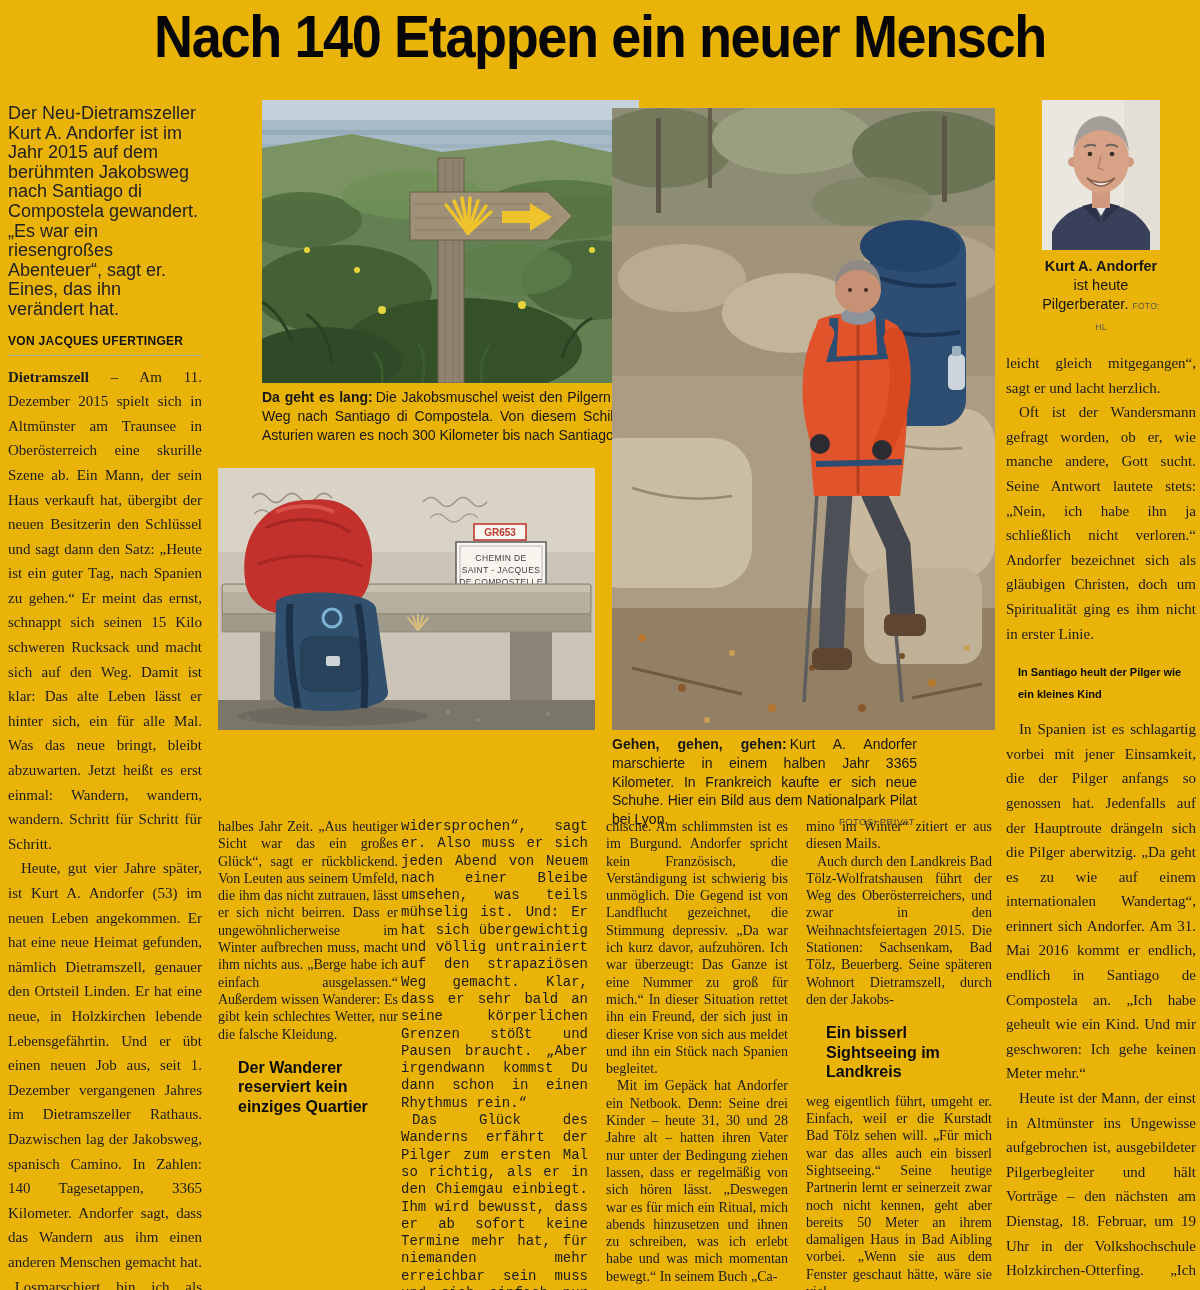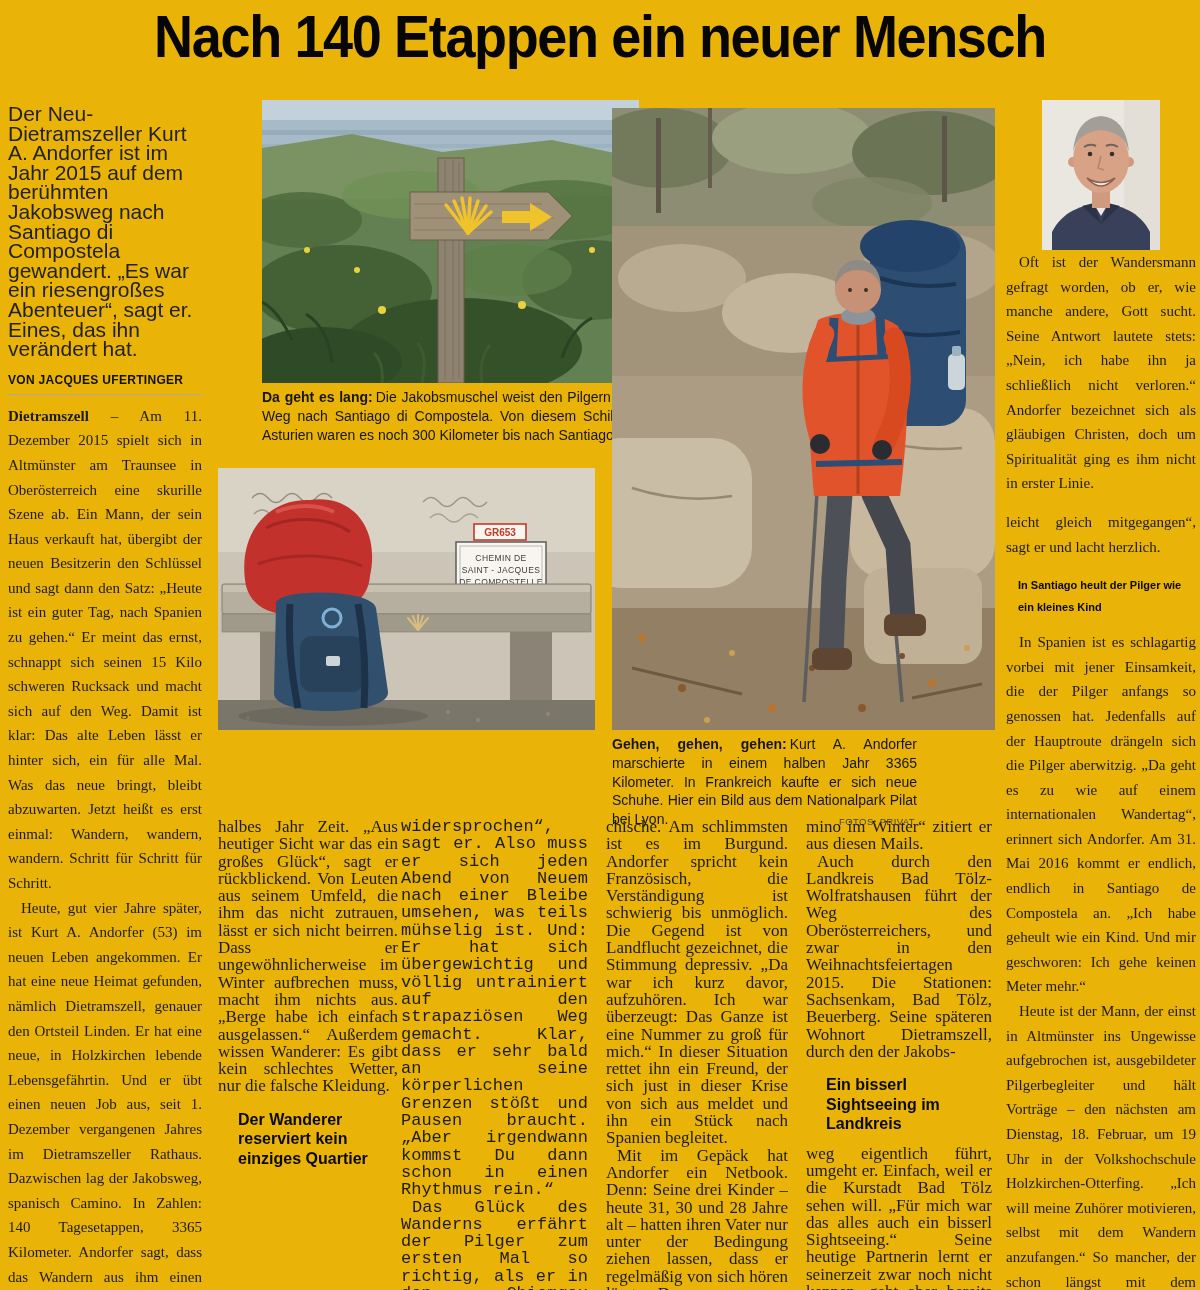--- a/index.html
+++ b/index.html
@@ -6,21 +6,21 @@
   .page{position:relative;width:1200px;height:1290px;background:#eab308;overflow:hidden;
         font-family:"Liberation Serif",serif;color:#1c1c1c;}
 
   
   .headline{position:absolute;top:4px;left:0;width:1200px;margin:0;text-align:center;
     font-family:"Liberation Sans",sans-serif;font-weight:800;font-size:60px;line-height:66px;
     letter-spacing:-1.5px;color:#060606;transform:scaleX(.9);}
 
   
   .colA{position:absolute;left:8px;top:104px;width:194px;height:1186px;overflow:hidden;}
-  .lede{margin:0 0 14px 0;font-family:"Liberation Sans",sans-serif;font-size:21px;line-height:19.6px;color:#222;}
+  .lede{margin:0 0 14px 0;font-family:"Liberation Sans",sans-serif;font-size:18px;line-height:19.6px;color:#222;}
   .byline{font-family:"Liberation Sans",sans-serif;font-weight:bold;font-size:12px;line-height:14px;letter-spacing:.3px;color:#111;}
   .rule{border:0;border-top:1.5px solid #a9a9a9;margin:7px 0 9px 0;}
   .body-p{margin:0;font-size:15px;line-height:24.6px;text-align:justify;hyphens:auto;-webkit-hyphens:auto;}
   .indent{text-indent:13px;}
   .dateline{font-weight:bold;}
 
   
   figure{margin:0;padding:0;}
   .fig{position:absolute;}
   .fig-sign{left:218px;top:100px;width:377px;padding-left:44px;}
@@ -43,21 +43,21 @@
   .colE .start{margin-top:14px;}
   .subhead{font-family:"Liberation Sans",sans-serif;font-weight:bold;font-size:11px;line-height:21.5px;
     margin:16px 0 12px 0;padding-left:12px;color:#0a0a0a;}
 
   
   .bcol{position:absolute;top:818px;height:472px;overflow:hidden;}
   .b1{left:218px;width:180px;}
   .b2{left:401px;width:187px;font-family:Liberation Mono, monospace;}
   .b3{left:606px;width:182px;}
   .b4{left:806px;width:186px;}
-  .bcol p{margin:0;font-size:17px;line-height:17.3px;text-align:justify;hyphens:auto;-webkit-hyphens:auto;}
+  .bcol p{margin:0;font-size:14px;line-height:17.3px;text-align:justify;hyphens:auto;-webkit-hyphens:auto;}
   .bcol .indent{text-indent:11px;}
   .bsub{font-family:"Liberation Sans",sans-serif;font-weight:bold;font-size:16px;line-height:19.5px;
     margin:15px 0 11px 0;padding-left:20px;color:#0a0a0a;}
   .sh-narrow{padding-right:46px;}
   svg{display:block;}
 </style>
 </head>
 <body>
 
 <div class="page">
@@ -247,23 +247,27 @@
           <circle cx="87" cy="62" r="5" fill="#cf9a7d"></circle>
         <ellipse cx="59" cy="60" rx="28" ry="33" fill="#d7a286"></ellipse>
         <path d="M31,52 Q34,18 59,16 Q84,18 87,52 Q82,32 59,30 Q36,32 31,52 Z" fill="#a39e97"></path>
         <path d="M42,47 q6,-4 12,-1" stroke="#6e645c" stroke-width="2" fill="none"></path>
         <path d="M64,46 q6,-3 12,1" stroke="#6e645c" stroke-width="2" fill="none"></path>
         <circle cx="48" cy="54" r="2.3" fill="#3a3028"></circle>
           <circle cx="70" cy="54" r="2.3" fill="#3a3028"></circle>
         <path d="M59,56 L56,68 L62,70" stroke="#b9846a" stroke-width="1.6" fill="none"></path>
         <path d="M45,78 Q59,87 73,78 Q59,94 45,78 Z" fill="#f3efe9" stroke="#8c5f4c" stroke-width="1.5"></path>
       </svg>
+      <figcaption class="pcap">
+        <div class="pname">Kurt A. Andorfer</div>
+        <div class="prole"><span>ist heute Pilgerberater.</span> <span class="pcredit">FOTO: HL</span></div>
+      </figcaption>
     </figure>
+    <p class="body-p start">leicht gleich mitgegangen“, sagt er und lacht herzlich.</p>
     <p class="body-p indent">Oft ist der Wandersmann gefragt worden, ob er, wie manche andere, Gott sucht. Seine Antwort lautete stets: „Nein, ich habe ihn ja schließlich nicht verloren.“ Andorfer bezeichnet sich als gläubigen Christen, doch um Spiritualität ging es ihm nicht in erster Linie.</p>
-    <p class="body-p start">leicht gleich mitgegangen“, sagt er und lacht herzlich.</p>
     <h3 class="subhead">In Santiago heult der Pilger wie ein kleines Kind</h3>
     <p class="body-p indent">In Spanien ist es schlagartig vorbei mit jener Einsamkeit, die der Pilger anfangs so genossen hat. Jedenfalls auf der Hauptroute drängeln sich die Pilger aberwitzig. „Da geht es zu wie auf einem internationalen Wandertag“, erinnert sich Andorfer. Am 31. Mai 2016 kommt er endlich, endlich in Santiago de Compostela an. „Ich habe geheult wie ein Kind. Und mir geschworen: Ich gehe keinen Meter mehr.“</p>
     <p class="body-p indent">Heute ist der Mann, der einst in Altmünster ins Ungewisse aufgebrochen ist, ausgebildeter Pilgerbegleiter und hält Vorträge – den nächsten am Dienstag, 18. Februar, um 19 Uhr in der Volkshochschule Holzkirchen-Otterfing. „Ich will meine Zuhörer motivieren, selbst mit dem Wandern anzufangen.“ So mancher, der schon längst mit dem Gedanken gespielt hat, den Camino zu gehen, hat hier den letzten Kick bekommen.</p>
 
   </div>
 
   <div class="bcol b1">
     <p>halbes Jahr Zeit. „Aus heutiger Sicht war das ein großes Glück“, sagt er rückblickend. Von Leuten aus seinem Umfeld, die ihm das nicht zutrauen, lässt er sich nicht beirren. Dass er ungewöhnlicherweise im Winter aufbrechen muss, macht ihm nichts aus. „Berge habe ich einfach ausgelassen.“ Außerdem wissen Wanderer: Es gibt kein schlechtes Wetter, nur die falsche Kleidung.</p>
     <h3 class="bsub">Der Wanderer reserviert kein einziges Quartier</h3>
   </div>

